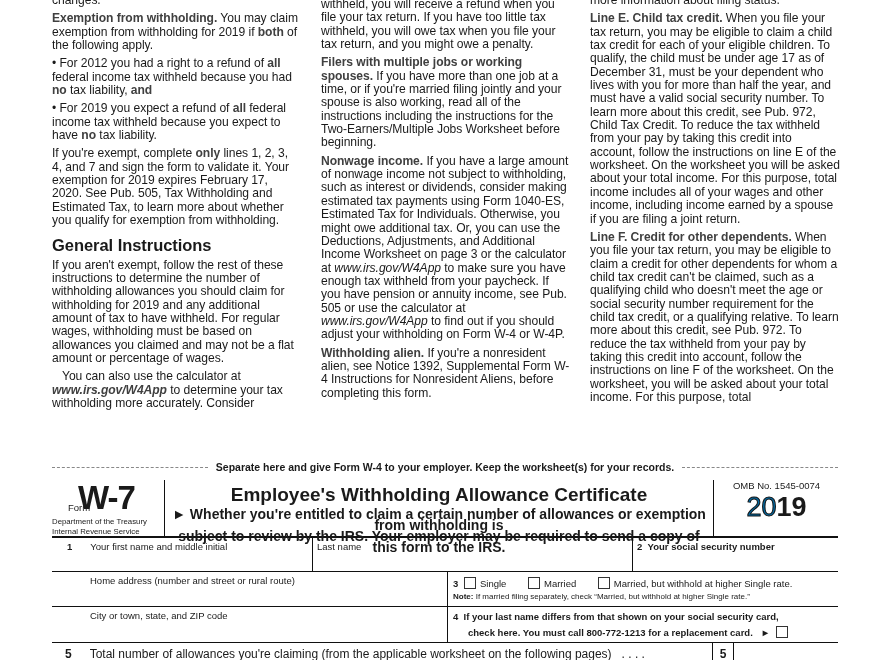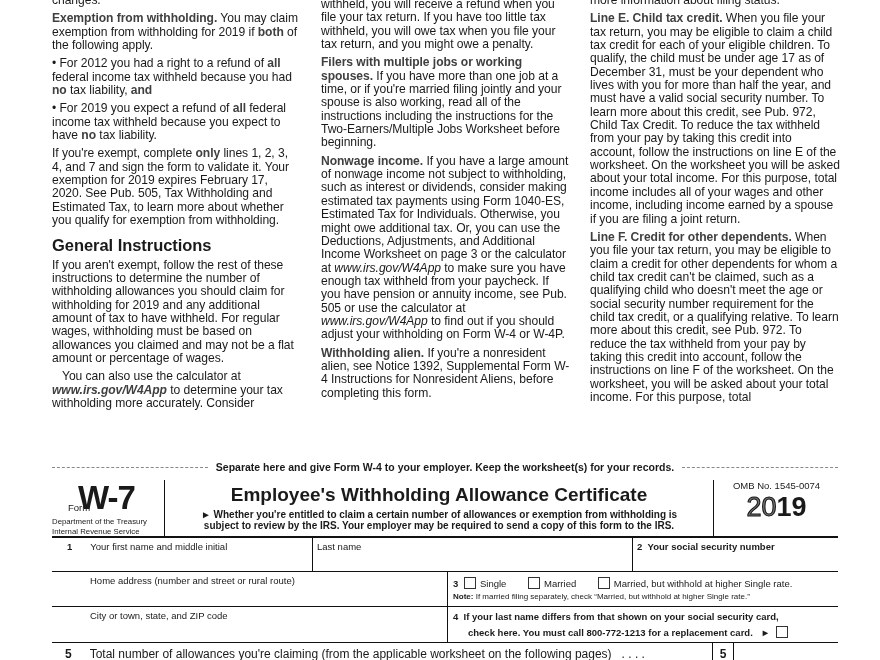--- a/index.html
+++ b/index.html
@@ -17,25 +17,25 @@
   .dash { flex:1; border-top:1px dashed #888; height:0; }
   .sep span { padding:0 8px; white-space:nowrap; }
   .form { position:absolute; left:52px; top:480px; width:786px; }
   .hdr { position:relative; height:56px; border-bottom:2px solid #111; }
   .hdr-left { position:absolute; left:0; top:0; width:112px; height:56px; border-right:1.5px solid #111; }
   .form-word { position:absolute; left:16px; top:22px; font-size:9.5px; }
   .w4 { position:absolute; left:26px; top:2px; font-size:33px; font-weight:bold; letter-spacing:-1px; line-height:32px; }
   .dept { position:absolute; left:0; top:37px; font-size:7.8px; line-height:9.5px; }
   .hdr-mid { position:absolute; left:113px; width:548px; top:0; text-align:center; }
   .title { font-size:19px; font-weight:bold; margin-top:4px; line-height:22px; }
-  .sub { font-size:10px; font-weight:bold; line-height:11px; margin-top:3px; }
+  .sub { font-size:14px; font-weight:bold; line-height:11px; margin-top:3px; }
   .hdr-right { position:absolute; left:661px; top:0; width:125px; height:56px; border-left:1.5px solid #111; text-align:center; }
   .omb { font-size:9.5px; }
   .year { font-size:27px; font-weight:bold; line-height:28px; margin-top:2px; }
-  .year .outline { color:#737373; -webkit-text-stroke:1px #111; font-weight:normal; }
+  .year .outline { color:#0369a1; -webkit-text-stroke:1px #111; font-weight:normal; }
   .row { position:relative; border-bottom:1px solid #111; }
   .cell { position:absolute; top:0; height:100%; font-size:9.5px; }
   .lbl { padding:3px 0 0 0; }
   .num { font-weight:bold; font-size:9.5px; }
   .cb { display:inline-block; width:10px; height:10px; border:1px solid #333; vertical-align:-2px; margin:0 4px 0 3px; }
   .note { font-size:8px; }
 </style>
 </head>
 <body>
 

